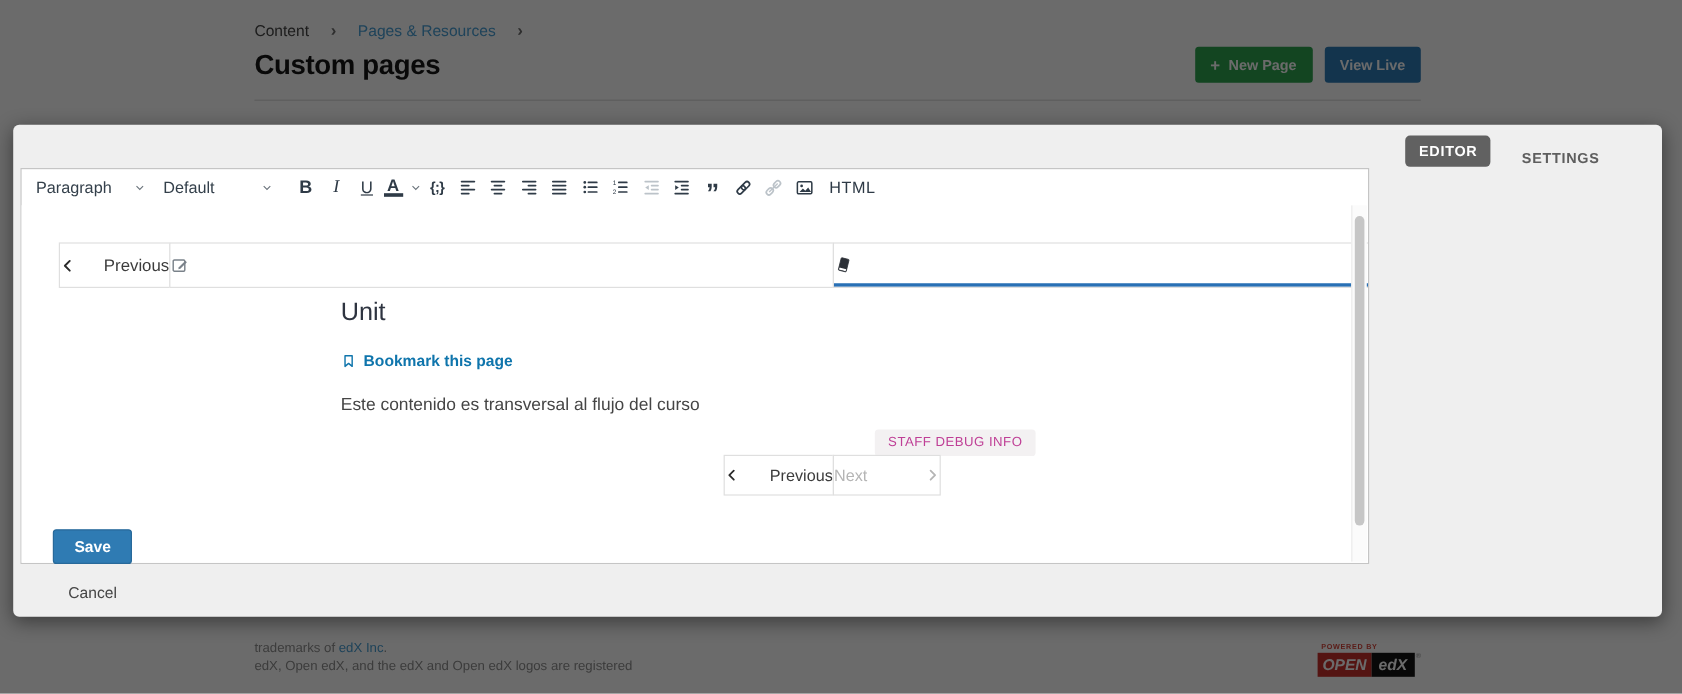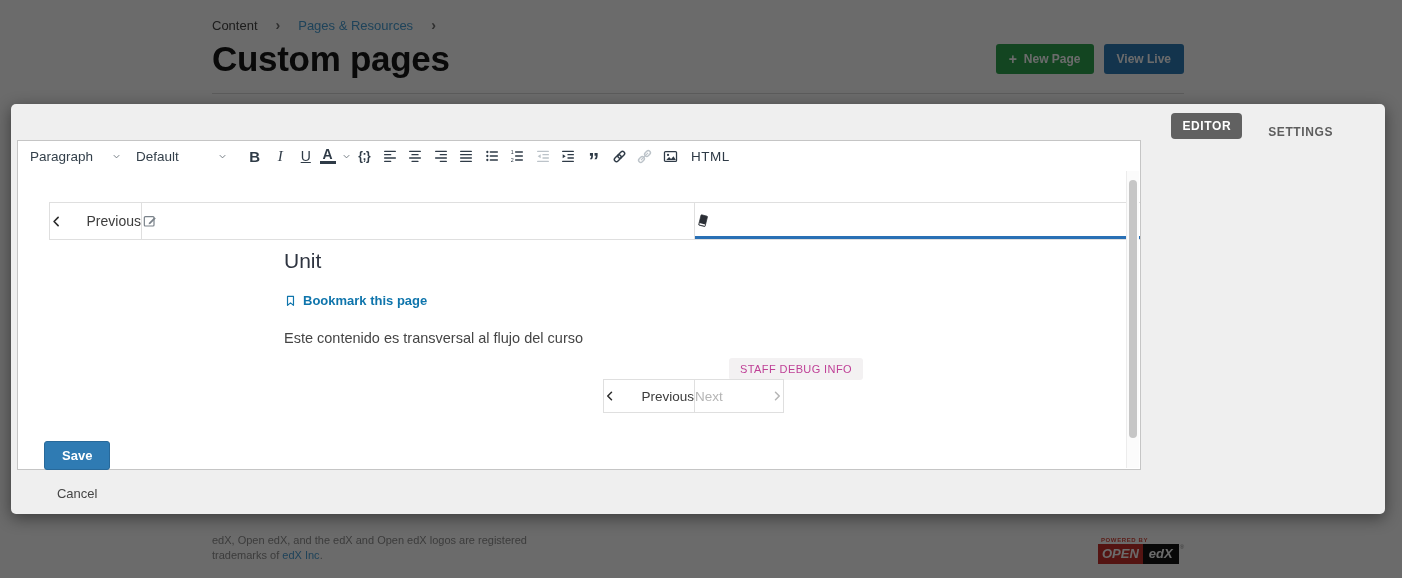--- a/index.html
+++ b/index.html
@@ -10,21 +10,21 @@
   }
 
   
   .backdrop { position:absolute; inset:0; background:#fff; z-index:1; }
   .bd-header { position:absolute; left:212px; top:0; width:972px; }
   .breadcrumb { display:flex; align-items:center; gap:18px; padding-top:17px; font-size:13px; }
   .bc-item { color:#454545; }
   .bc-link { color:#4aa0d6; cursor:pointer; }
   .bc-sep { color:#6e6e6e; font-size:14px; font-weight:700; }
   .title-row { display:flex; justify-content:space-between; align-items:center; margin-top:6px; }
-  .page-title { font-size:35px; font-weight:600; color:#171717; letter-spacing:-0.3px; }
+  .page-title { font-size:23px; font-weight:600; color:#171717; letter-spacing:-0.3px; }
   .hdr-actions { display:flex; gap:10px; }
   .btn-pill { display:flex; align-items:center; gap:7px; font-size:12px; font-weight:700;
               color:#fff; padding:8px 13px; border-radius:3px; cursor:pointer; }
   .btn-green { background:#2ea44f; }
   .btn-blue  { background:#2e7cb8; }
   .plus-glyph { font-size:14px; font-weight:700; line-height:10px; }
   .hdr-divider { height:1px; background:#dcdcdc; margin-top:14px; }
 
   
   .bd-footer-text { position:absolute; left:212px; top:533px; font-size:11px; color:#8f8f8f; line-height:1.35; }
@@ -123,24 +123,24 @@
         </div>
         <div class="btn-pill btn-blue">
           <span>View Live</span>
         </div>
       </div>
     </div>
     <div class="hdr-divider"></div>
   </div>
 
   <div class="bd-footer-text">
-    <div><span>edX, Open edX, and the edX and Open edX logos are registered</span></div>
     <div>
       <span>trademarks of </span><span class="ft-link">edX Inc</span><span>.</span>
     </div>
+    <div><span>edX, Open edX, and the edX and Open edX logos are registered</span></div>
   </div>
 
   <div class="bd-logo">
     <div class="powered-by">POWERED BY</div>
     <div class="logo-boxes">
       <span class="open-box">OPEN</span>
       <span class="edx-box">edX</span>
       <span class="reg-mark">®</span>
     </div>
   </div>

